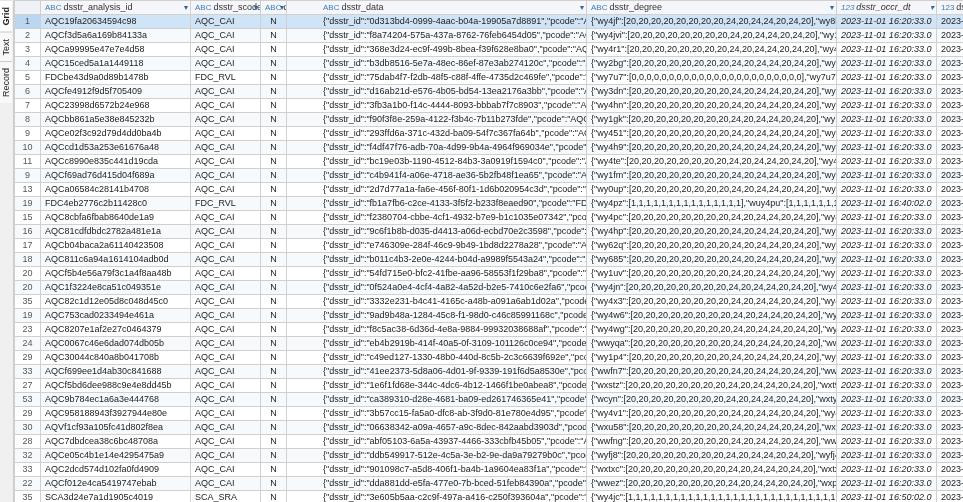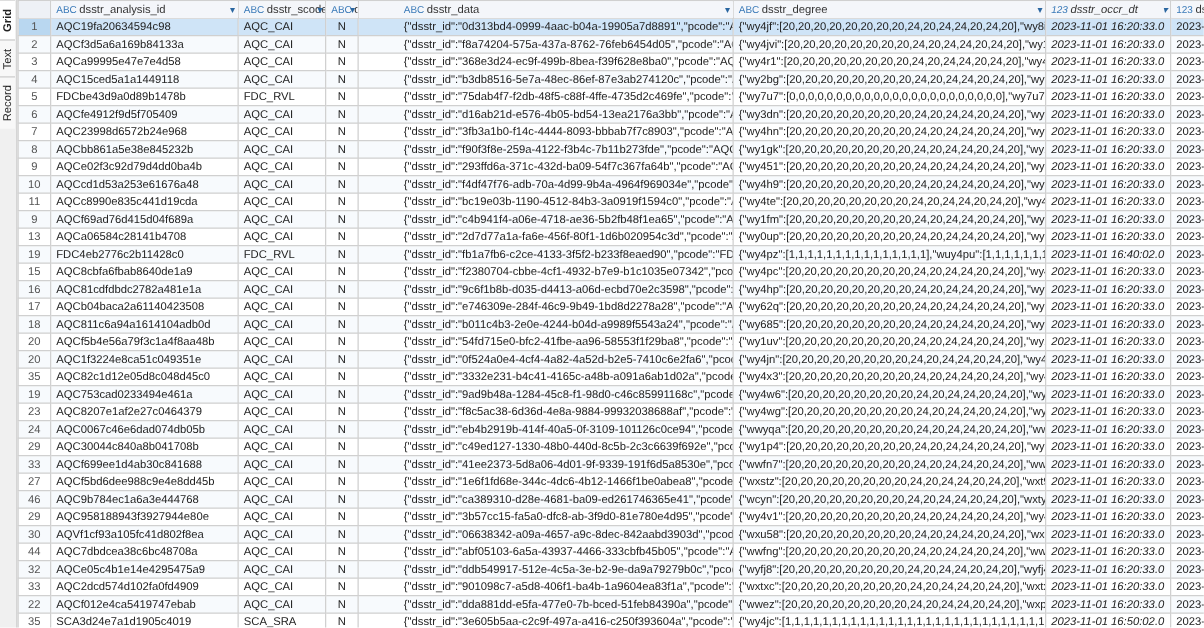--- a/index.html
+++ b/index.html
@@ -315,21 +315,21 @@
           <td class="rownum">27</td>
           <td class="c-id">AQCf5bd6dee988c9e4e8dd45b</td>
           <td class="c-sd">AQC_CAI</td>
           <td class="c-rf">N</td>
           <td class="c-data">{"dsstr_id":"1e6f1fd68e-344c-4dc6-4b12-1466f1be0abea8","pcode":"AQC000002","scode":"AQC","</td>
           <td class="c-deg">{"wxstz":[20,20,20,20,20,20,20,20,24,20,24,24,20,24,20],"wxt9":[20,20,20,20,20,20</td>
           <td class="c-occ">2023-11-01 16:20:33.0</td>
           <td class="c-cre">2023-11-01 16:</td>
         </tr>
         <tr>
-          <td class="rownum">46</td>
+          <td class="rownum">53</td>
           <td class="c-id">AQC9b784ec1a6a3e444768</td>
           <td class="c-sd">AQC_CAI</td>
           <td class="c-rf">N</td>
           <td class="c-data">{"dsstr_id":"ca389310-d28e-4681-ba09-ed261746365e41","pcode":"AQC000002","scode":"AQC","</td>
           <td class="c-deg">{"wcyn":[20,20,20,20,20,20,20,20,24,20,24,24,20,24,20],"wxtyn":[20,20,20,20,20,20</td>
           <td class="c-occ">2023-11-01 16:20:33.0</td>
           <td class="c-cre">2023-11-01 16:</td>
         </tr>
         <tr>
           <td class="rownum">29</td>
@@ -345,21 +345,21 @@
           <td class="rownum">30</td>
           <td class="c-id">AQVf1cf93a105fc41d802f8ea</td>
           <td class="c-sd">AQC_CAI</td>
           <td class="c-rf">N</td>
           <td class="c-data">{"dsstr_id":"06638342-a09a-4657-a9c-8dec-842aabd3903d","pcode":"AQC000002","scode":"AQC","</td>
           <td class="c-deg">{"wxu58":[20,20,20,20,20,20,20,20,24,20,24,24,20,24,20],"wxu59":[20,20,20,20,20,2</td>
           <td class="c-occ">2023-11-01 16:20:33.0</td>
           <td class="c-cre">2023-11-01 16:</td>
         </tr>
         <tr>
-          <td class="rownum">44</td>
+          <td class="rownum">28</td>
           <td class="c-id">AQC7dbdcea38c6bc48708a</td>
           <td class="c-sd">AQC_CAI</td>
           <td class="c-rf">N</td>
           <td class="c-data">{"dsstr_id":"abf05103-6a5a-43937-4466-333cbfb45b05","pcode":"AQC000002","scode":"AQC","</td>
           <td class="c-deg">{"wwfng":[20,20,20,20,20,20,20,20,24,20,24,24,20,24,20],"wwfng":[20,20,20,20,20,2</td>
           <td class="c-occ">2023-11-01 16:20:33.0</td>
           <td class="c-cre">2023-11-01 16:</td>
         </tr>
         <tr>
           <td class="rownum">32</td>

